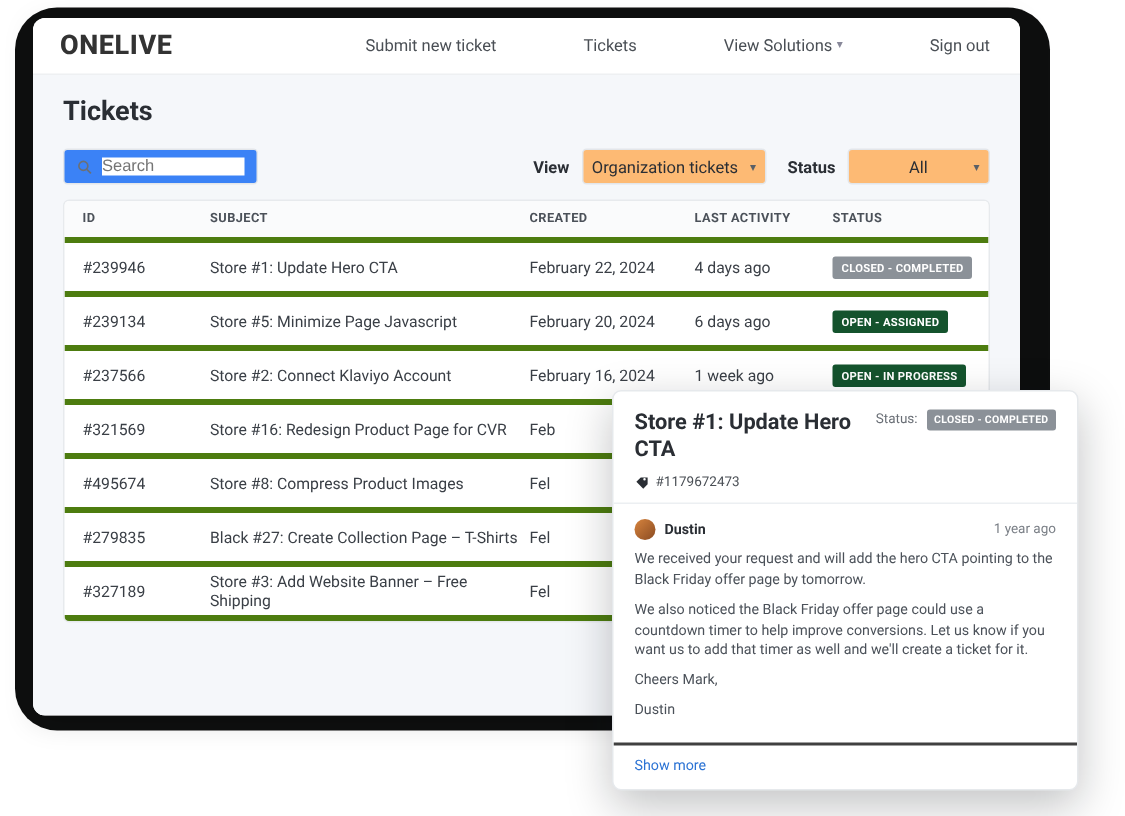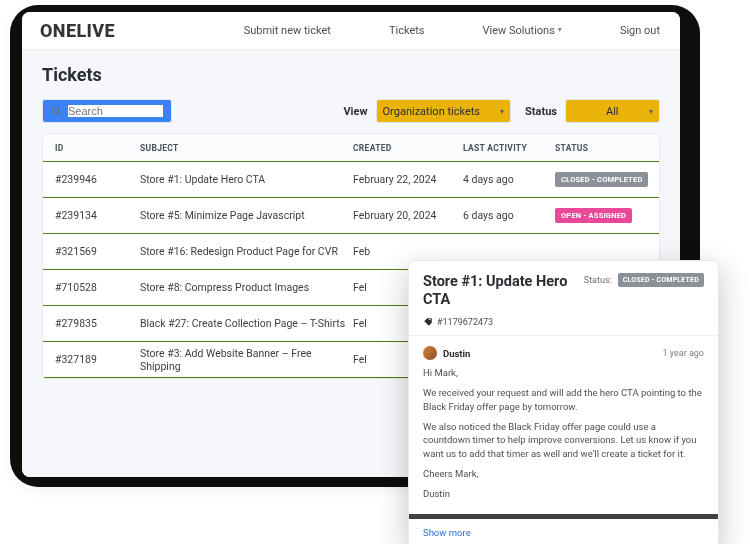--- a/index.html
+++ b/index.html
@@ -90,47 +90,47 @@
   .search input {
     border: none;
     outline: none;
     width: 100%;
     font-size: 11px;
     color: #444;
   }
   .spacer { flex: 1; }
   .tb-label { font-weight: 700; margin-left: 6px; }
   .select {
-    background: #eab308;
+    background: #fdba74;
     border: 1px solid #e3e6ea;
     border-radius: 3px;
     height: 24px;
     padding: 3px 6px;
     display: flex;
     align-items: center;
-    gap: 20px;
+    gap: 8px;
     font-size: 11px;
     min-width: 92px;
     justify-content: space-between;
   }
   .select.small { min-width: 95px; padding-left: 40px; }
   .tri { font-size: 8px; color: #5a5f66; }
   
   .table {
     background: #fff;
     border: 1px solid #e7eaed;
     border-radius: 4px;
     overflow: hidden;
   }
   .thead, .trow {
     display: grid;
     grid-template-columns: 85px 1fr 110px 92px 92px;
     align-items: center;
     padding: 0 12px;
-    border-bottom: 1px solid #4d7c0f;
+    border-bottom: 4px solid #4d7c0f;
     font-size: 10.5px;
   }
   .thead {
     height: 28px;
     background: #fafbfc;
     color: #4b5159;
     font-weight: 700;
     text-transform: uppercase;
     font-size: 8.5px;
     letter-spacing: 0.3px;
@@ -145,21 +145,21 @@
     display: inline-block;
     font-size: 7.5px;
     font-weight: 700;
     letter-spacing: 0.2px;
     color: #fff;
     padding: 3px 6px;
     border-radius: 2px;
     white-space: nowrap;
   }
   .badge.closed { background: #8b9198; }
-  .badge.open { background: #ec4899; }
+  .badge.open { background: #14532d; }
 
   
   .detail {
     position: absolute;
     left: 408px;
     top: 260px;
     width: 311px;
     background: #fff;
     border-radius: 6px;
     box-shadow: 0 10px 30px rgba(12,15,20,.25);
@@ -214,21 +214,21 @@
   }
   .author { font-weight: 700; font-size: 9.5px; color: #2a2e34; }
   .when { margin-left: auto; font-size: 9px; color: #7a7f86; }
   .msg-body {
     font-size: 9.5px;
     color: #4b5159;
     line-height: 1.45;
   }
   .msg-body p { margin: 0 0 6px; }
   .show-more {
-    border-top: 5px solid #404040;
+    border-top: 2px solid #404040;
     padding: 8px 14px 10px;
     font-size: 9.5px;
     color: #2a72d4;
     cursor: pointer;
   }
   svg { display: block; }
 </style>
 </head>
 <body>
 
@@ -291,28 +291,35 @@
             <div><span class="badge closed">CLOSED - COMPLETED</span></div>
           </div>
           <div class="trow">
             <div class="id">#239134</div>
             <div class="subject">Store #5: Minimize Page Javascript</div>
             <div>February 20, 2024</div>
             <div>6 days ago</div>
             <div><span class="badge open">OPEN - ASSIGNED</span></div>
           </div>
           <div class="trow">
+            <div class="id">#237566</div>
+            <div class="subject">Store #2: Connect Klaviyo Account</div>
+            <div>February 16, 2024</div>
+            <div>1 week ago</div>
+            <div><span class="badge open">OPEN - IN PROGRESS</span></div>
+          </div>
+          <div class="trow">
             <div class="id">#321569</div>
             <div class="subject">Store #16: Redesign Product Page for CVR</div>
             <div>Feb</div>
             <div></div>
             <div></div>
           </div>
           <div class="trow">
-            <div class="id">#710528</div>
+            <div class="id">#495674</div>
             <div class="subject">Store #8: Compress Product Images</div>
             <div>Fel</div>
             <div></div>
             <div></div>
           </div>
           <div class="trow">
             <div class="id">#279835</div>
             <div class="subject">Black #27: Create Collection Page – T-Shirts</div>
             <div>Fel</div>
             <div></div>
@@ -347,21 +354,20 @@
     <span>#1179672473</span>
   </div>
   <div class="detail-sep"></div>
   <div class="msg">
     <div class="msg-head">
       <span class="avatar"></span>
       <span class="author">Dustin</span>
       <span class="when">1 year ago</span>
     </div>
     <div class="msg-body">
-      <p>Hi Mark,</p>
       <p>We received your request and will add the hero CTA pointing to the Black Friday offer page by tomorrow.</p>
       <p>We also noticed the Black Friday offer page could use a countdown timer to help improve conversions. Let us know if you want us to add that timer as well and we'll create a ticket for it.</p>
       <p>Cheers Mark,</p>
       <p>Dustin</p>
     </div>
   </div>
   <div class="show-more">Show more</div>
 </div>
 
 </body></html>

